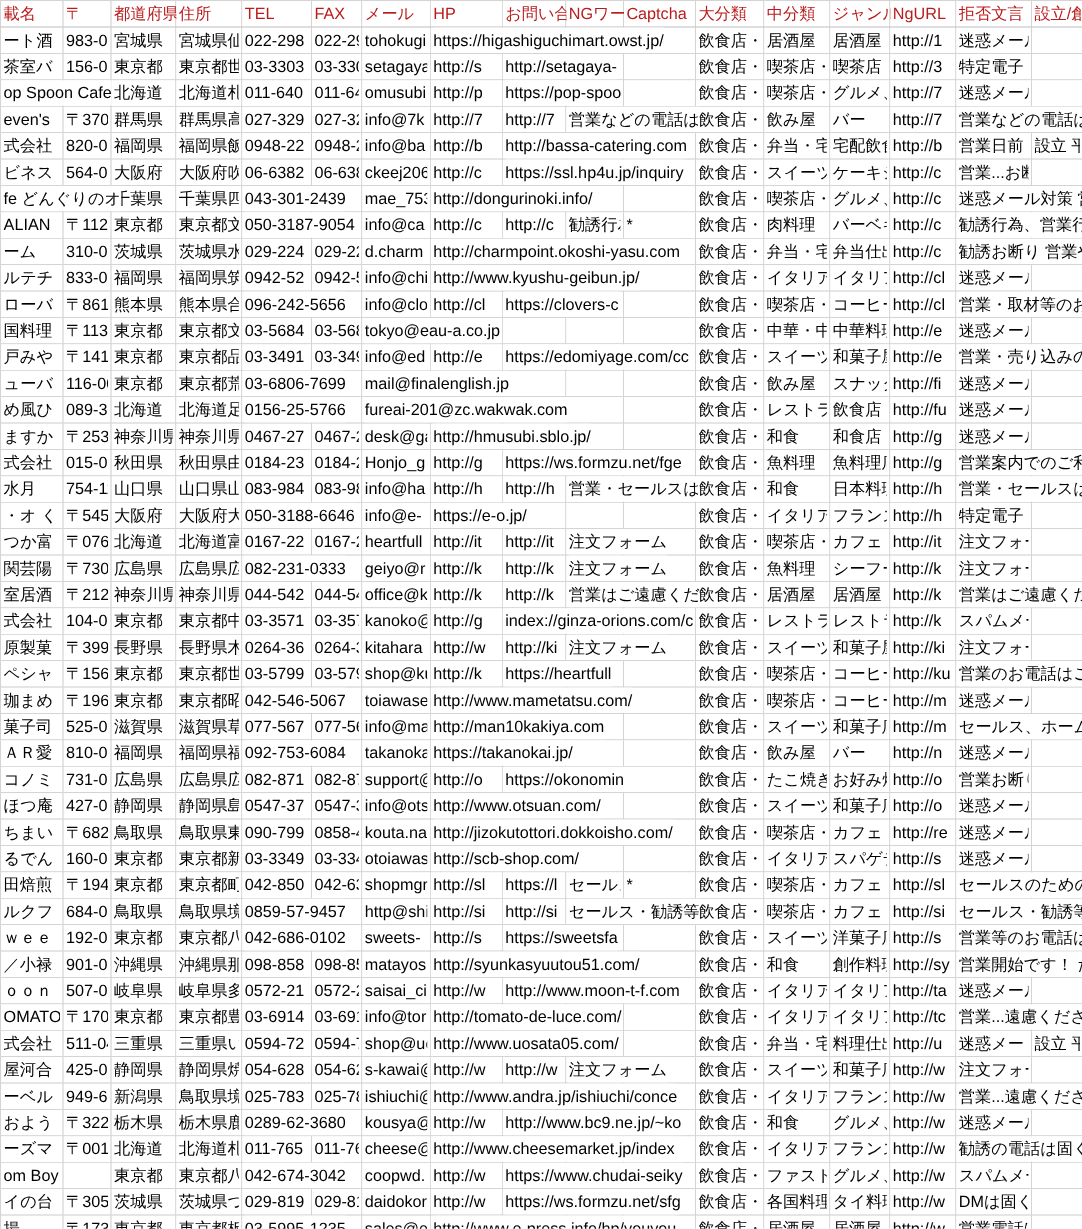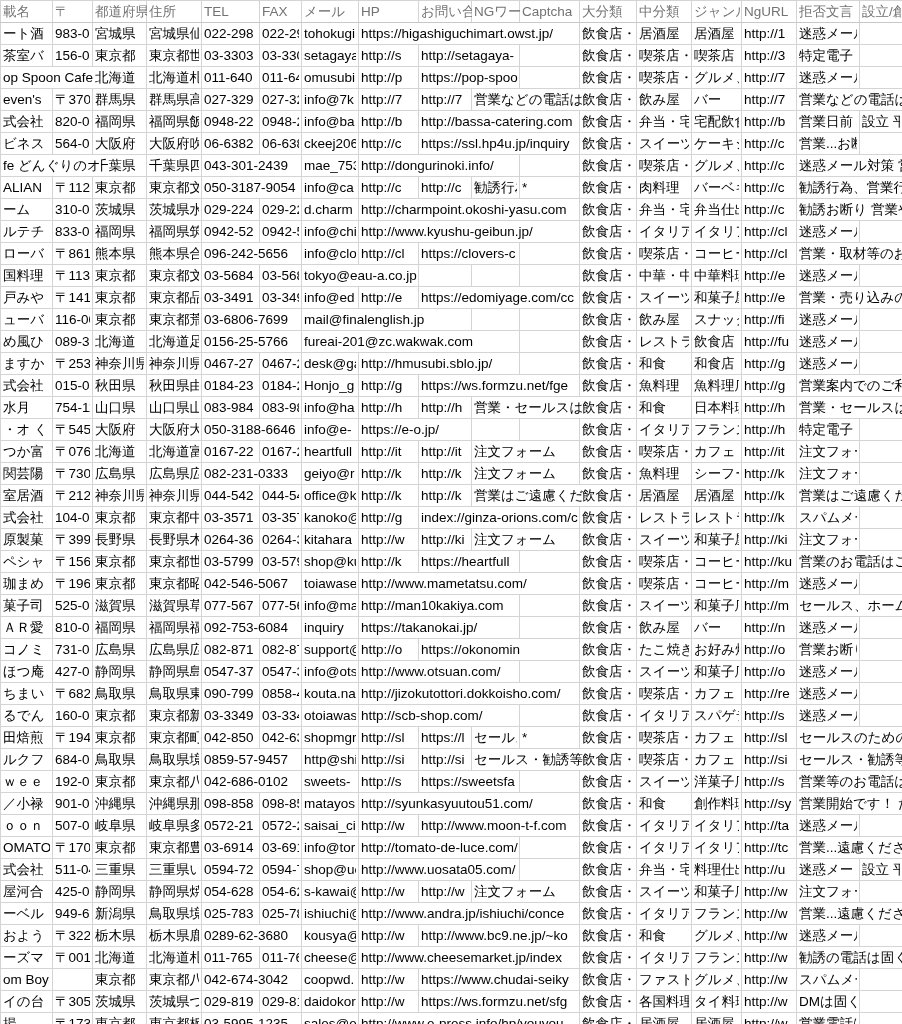--- a/index.html
+++ b/index.html
@@ -39,21 +39,21 @@
     padding:0 2px;
     white-space:nowrap;
     overflow:visible;
     position:relative;
     font-weight:normal;
     text-align:left;
     vertical-align:middle;
     background:#fff;
   }
   #grid thead th{
-    color:#737373;
+    color:#b91c1c;
     border-bottom:1px solid #c8c8c8;
   }
   
   #grid td.ovf{overflow:visible;z-index:2;}
   #grid td.clip{overflow:hidden;}
   .spill{
     position:absolute;
     left:2px;
     top:0;
     height:21px;
@@ -1371,21 +1371,21 @@
           <span class="cellwrap">福岡県</span>
         </td>
         <td class="clip">
           <span class="cellwrap">福岡県福</span>
         </td>
         <td class="ovf">
           <span class="spill">092-753-6084</span>
         </td>
         <td></td>
         <td class="clip">
-          <span class="cellwrap">inquiry</span>
+          <span class="cellwrap">takanoka</span>
         </td>
         <td class="ovf">
           <span class="spill">https://takanokai.jp/</span>
         </td>
         <td></td>
         <td></td>
         <td></td>
         <td class="clip">
           <span class="cellwrap">飲食店・</span>
         </td>

